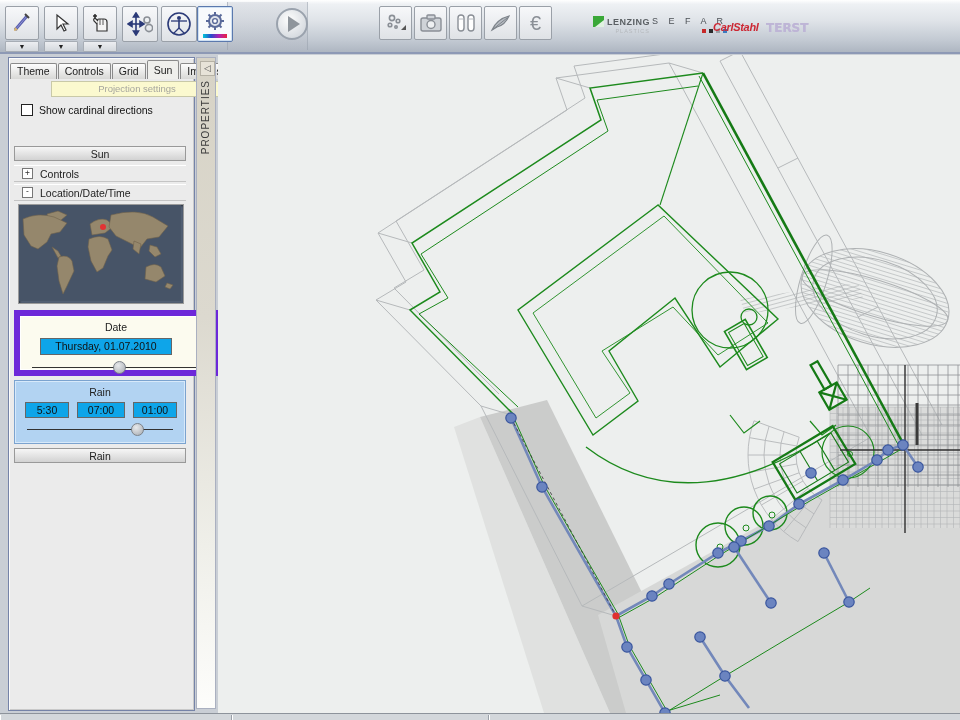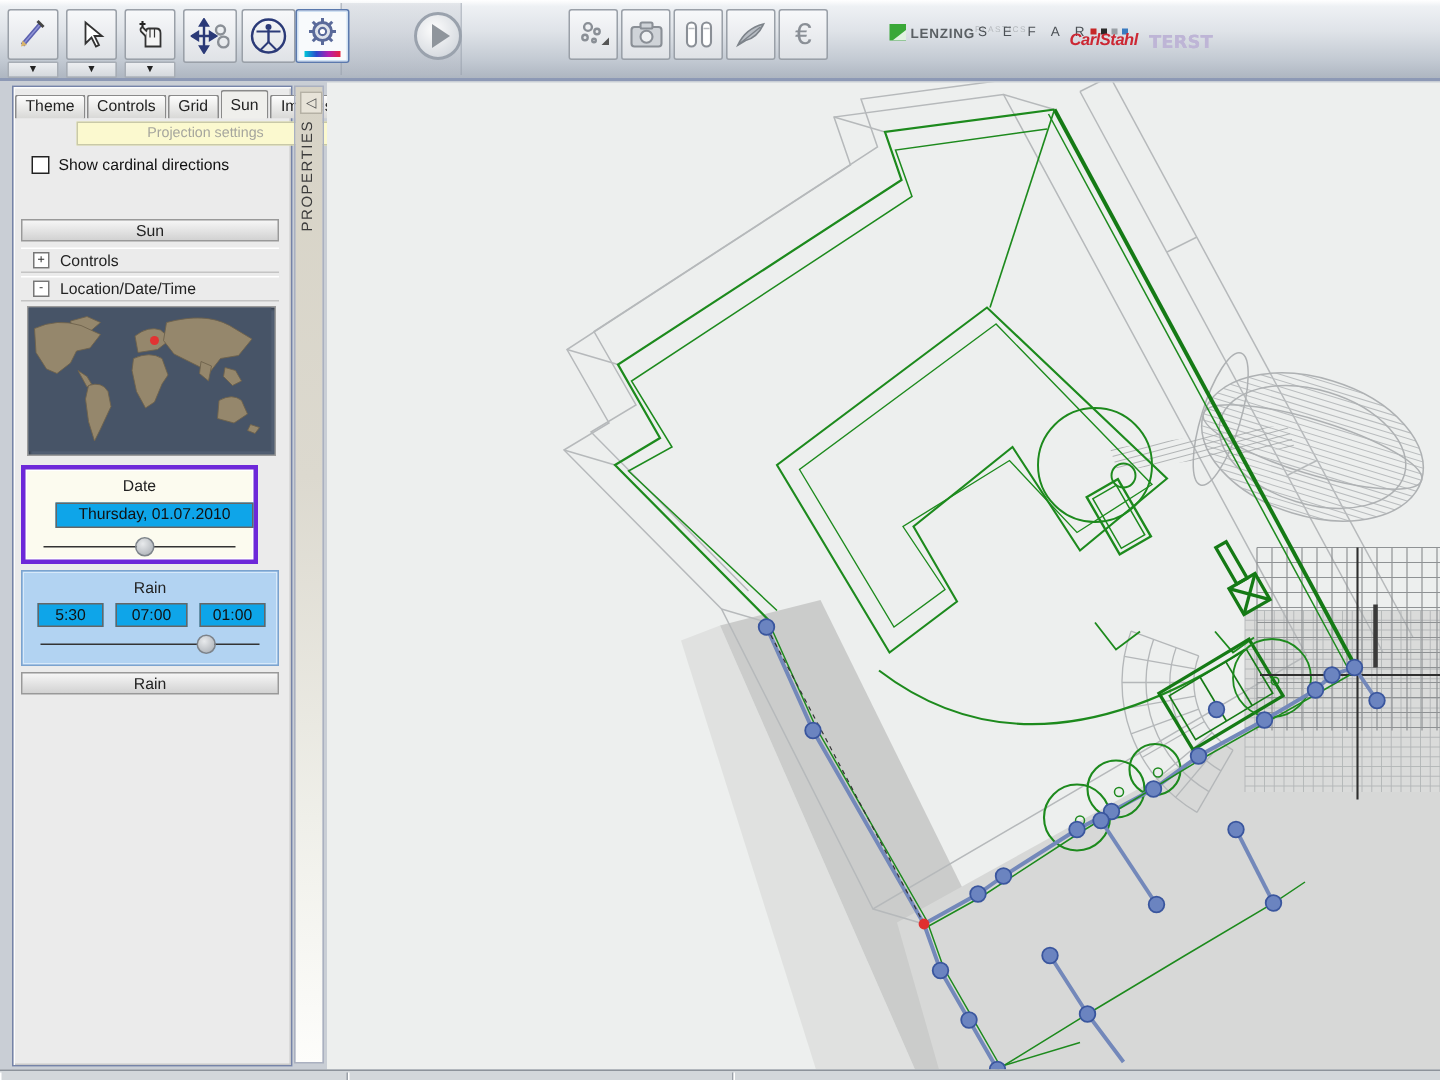--- a/index.html
+++ b/index.html
@@ -25,21 +25,21 @@
   #play-btn{left:276px;top:8px;width:32px;height:32px;border-radius:50%;
     background:radial-gradient(circle at 40% 35%,#fdfdfd,#d9dde2 70%,#c3c9d0);
     border:2px solid #9aa2ad;box-sizing:border-box;
     display:flex;align-items:center;justify-content:center;}
   #play-tri{width:0;height:0;border-left:12px solid #8f959c;
     border-top:8px solid transparent;border-bottom:8px solid transparent;margin-left:4px;}
   .darker-zone{left:227px;top:2px;width:80px;height:48px;
     background:linear-gradient(#cfd3da,#b4bac4);opacity:.45;}
 
   
-  .logo{top:16px;display:flex;flex-direction:row;justify-content:center;}
+  .logo{top:16px;display:flex;flex-direction:column;justify-content:center;}
   .lz-row{display:flex;align-items:center;gap:3px;}
   .lz-mark{width:11px;height:11px;background:#3aa838;position:relative;}
   .lz-mark:after{content:"";position:absolute;left:2px;top:4px;width:9px;height:7px;background:#fff;
     clip-path:polygon(0 100%,100% 0,100% 100%);opacity:.85;}
   .lz-name{font-size:9px;font-weight:bold;color:#5a5f63;letter-spacing:.5px;}
   .lz-sub{font-size:5.5px;color:#b4b8bc;letter-spacing:1px;text-align:right;margin-top:1px;}
   .sefar-name{font-size:9px;font-weight:normal;color:#4c5156;letter-spacing:4px;}
   .sefar-sq{display:flex;gap:3px;justify-content:flex-end;margin-top:3px;}
   .sefar-sq i{width:4px;height:4px;display:block;}
   .carl{font-size:11px;font-weight:bold;color:#cc2733;font-style:italic;letter-spacing:-.3px;}
@@ -59,21 +59,21 @@
   #cardinal{left:12px;top:46px;display:flex;align-items:center;gap:6px;font-size:10.5px;color:#111;}
   #cardinal .box{width:10px;height:10px;border:1.4px solid #222;background:#fff;}
   .hdr-btn{left:5px;width:172px;height:15px;background:linear-gradient(#f6f6f6,#d2d2d2);
     border:1px solid #999;font-size:10.5px;color:#222;text-align:center;line-height:15px;box-sizing:border-box;}
   .exp-row{left:5px;width:172px;height:17px;display:flex;align-items:center;gap:7px;
     border-bottom:1px solid #c4c4c4;border-top:1px solid #fff;font-size:10.5px;color:#222;padding-left:8px;box-sizing:border-box;}
   .exp-box{width:9px;height:9px;border:1px solid #777;background:#fff;font-size:8px;line-height:7px;
     text-align:center;color:#333;font-family:"DejaVu Sans Mono",monospace;}
   #map-wrap{left:9px;top:146px;width:164px;height:98px;border:1px solid #9a9a9a;
     box-shadow:inset 1px 1px 2px rgba(0,0,0,.45);background:#515e72;}
-  #date-box{left:5px;top:252px;width:158px;height:66px;background:#fcfbef;border:3px solid #6d28d9;
+  #date-box{left:5px;top:252px;width:204px;height:66px;background:#fcfbef;border:6px solid #6d28d9;
     box-shadow:inset 0 0 0 1px #fff;box-sizing:border-box;}
   #time-box{left:5px;top:322px;width:172px;height:64px;background:#b2d3f2;border:1px solid #7ba3cf;
     box-shadow:inset 0 0 0 1px #d7e9fa;box-sizing:border-box;}
   .grp-label{display:block;text-align:center;font-size:10.5px;color:#222;margin-top:5px;}
   .tfield{background:#0ea5e9;border:1px solid #666;font-size:10.5px;color:#111;
     text-align:center;position:absolute;}
   .slider{position:absolute;left:12px;right:12px;height:1px;background:#333;}
   .thumb{position:absolute;top:-6px;width:13px;height:13px;border-radius:50%;
     background:radial-gradient(circle at 38% 32%,#e8eaec,#b9bdc2 70%,#9aa0a6);
     border:1px solid #7d838a;box-sizing:border-box;}

